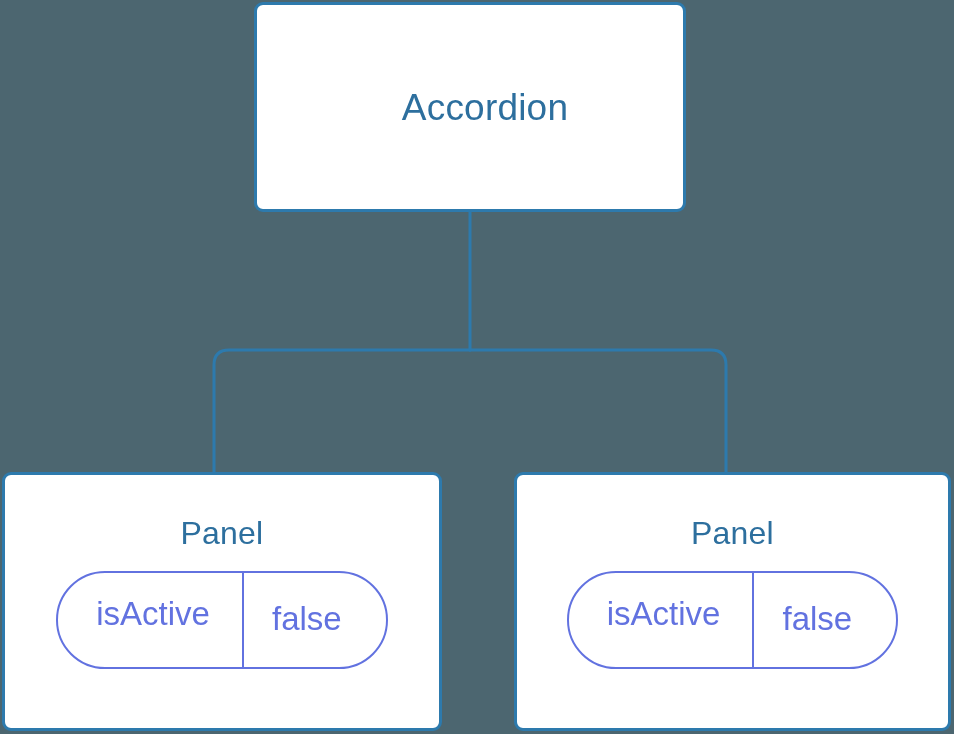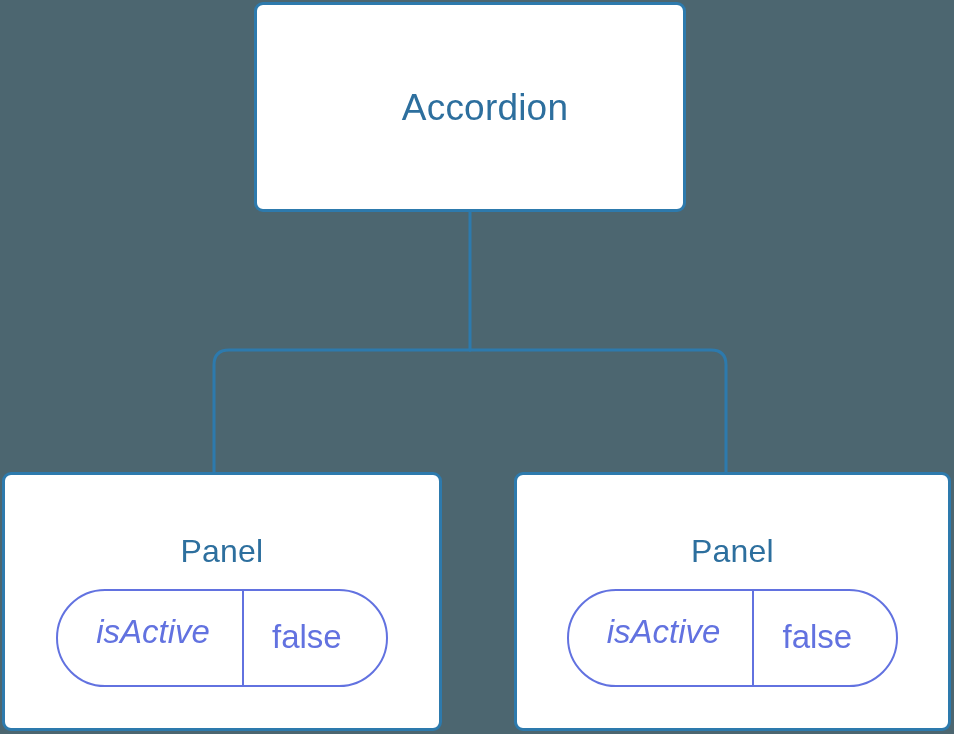--- a/index.html
+++ b/index.html
@@ -80,21 +80,20 @@
     white-space: nowrap;
   }
 
   #node-accordion .node-title {
     font-size: 37px;
   }
 
   .panel-title {
     font-size: 32px;
     margin-bottom: 22px;
-    margin-top: 18px;
   }
 
   
   .state-pill {
     display: flex;
     align-items: stretch;
     border: 2px solid #6272e0;
     border-radius: 999px;
     height: 98px;
     box-sizing: border-box;
@@ -108,21 +107,20 @@
     justify-content: center;
     color: #6272e0;
     font-size: 33px;
     line-height: 1;
     white-space: nowrap;
     box-sizing: border-box;
   }
 
   .pill-key {
     padding: 0 32px 13px 38px;
-    font-style: italic;
   }
 
   .pill-divider {
     width: 2px;
     background: #6272e0;
     flex: 0 0 auto;
   }
 
   .pill-value {
     padding: 0 44px 3px 28px;

